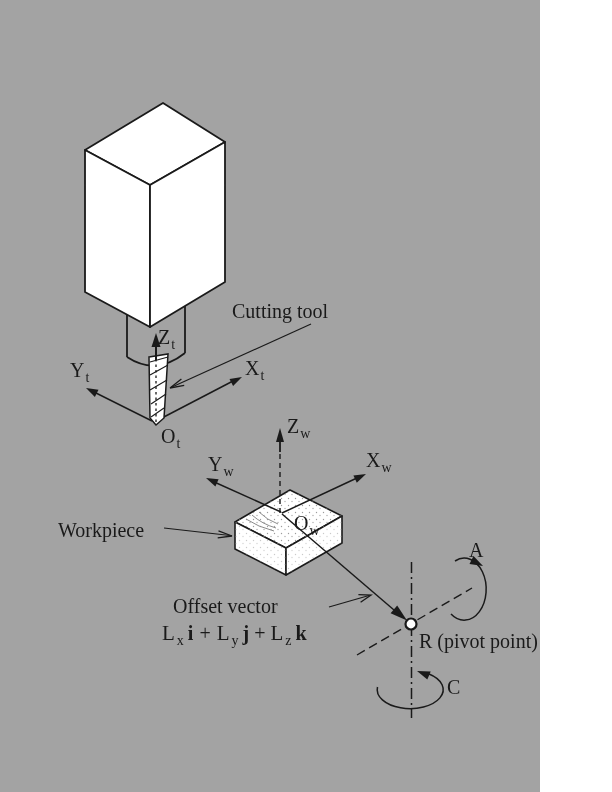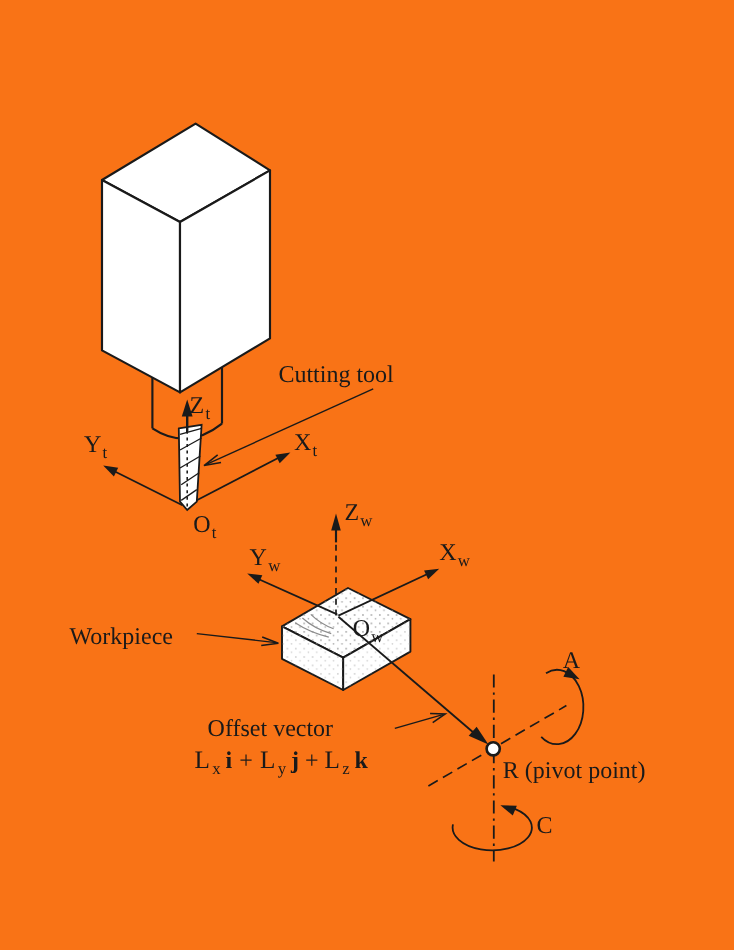--- a/index.html
+++ b/index.html
@@ -1,20 +1,20 @@
 <!DOCTYPE html>
 <html><head>
 <meta charset="utf-8">
 <style>
   html, body { margin: 0; padding: 0; background: #ffffff; }
   .page {
     position: relative;
-    width: 612px;
+    width: 540px;
     height: 792px;
-    background: #f97316;
+    background: #a3a3a3;
     overflow: hidden;
     font-family: "Liberation Serif", "DejaVu Serif", serif;
   }
   svg text {
     font-family: "Liberation Serif", "DejaVu Serif", serif;
     fill: #1a1a1a;
     font-size: 20px;
   }
   svg .sub  { font-size: 14px; }
   svg .vec  { font-weight: bold; }

